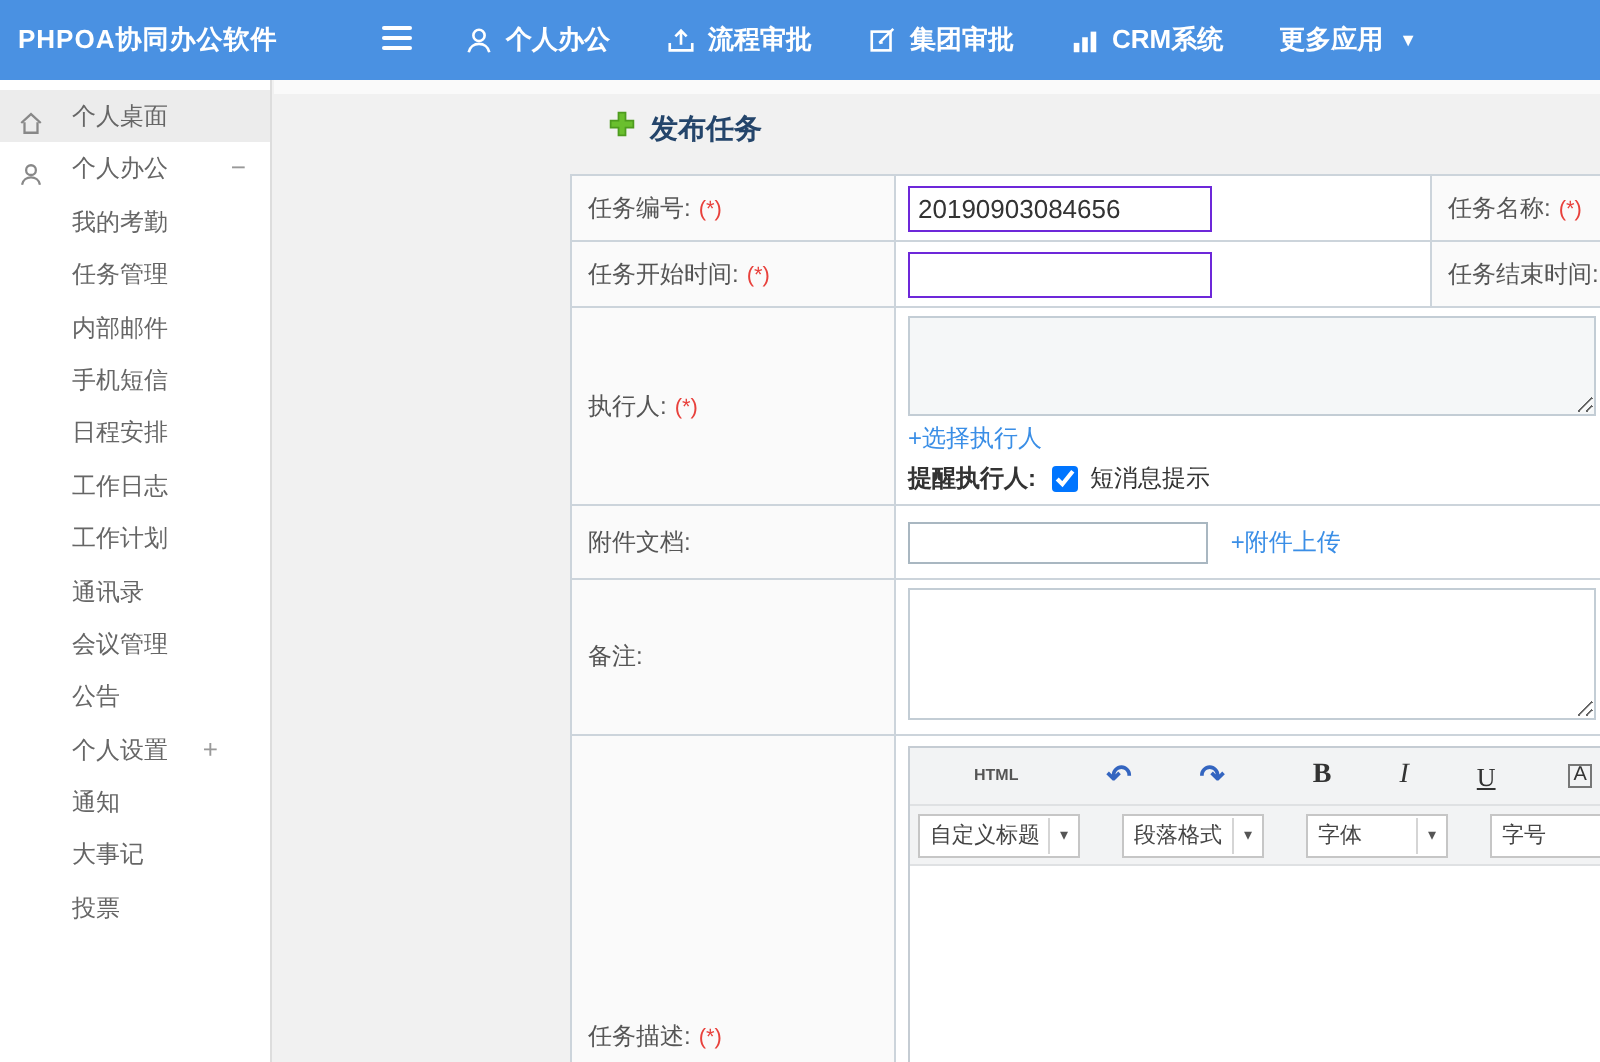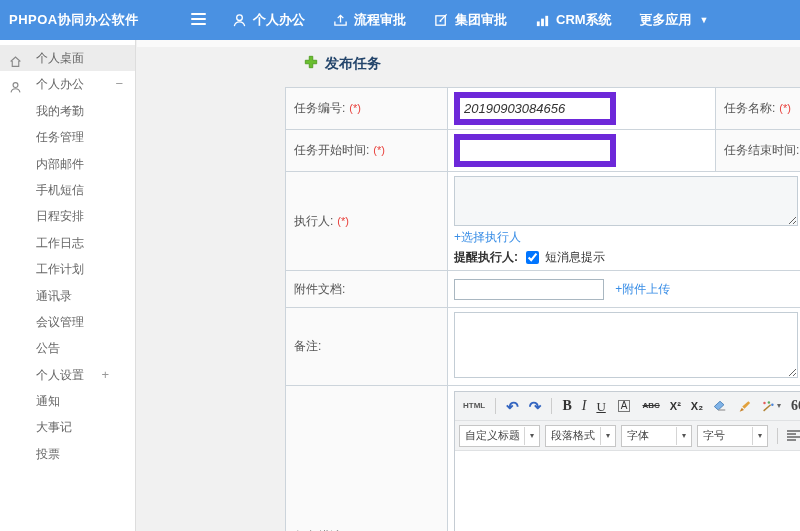--- a/index.html
+++ b/index.html
@@ -21,47 +21,47 @@
   .stoggle{position:absolute;top:0;font-size:13px;color:#999;}
   .t1{right:12px;} .t2{right:26px;}
   .content{position:absolute;left:137px;top:40px;width:663px;height:491px;background:#f1f1f1;overflow:hidden;}
   .content-top{height:7px;background:#fafafa;}
   .page-head{position:absolute;left:167px;top:15px;display:flex;align-items:center;gap:7px;}
   .page-title{font-size:14px;font-weight:bold;color:#24456b;}
   .formtable{position:absolute;left:148px;top:47px;border-collapse:collapse;table-layout:fixed;width:1150px;background:#fff;}
   .formtable td{border:1px solid #ccd4db;font-size:12px;color:#555;vertical-align:middle;padding:4px 6px;box-sizing:border-box;}
   td.lbl{background:#fafafa;padding-left:8px;}
   .req{color:#e8413c;font-style:normal;margin-left:4px;font-size:11px;}
-  .txt-input{border:6px solid #6d28d9;height:21px;width:142px;font-size:13px;color:#333;padding:0 4px;font-family:"Liberation Sans",sans-serif;font-style:italic;}
+  .txt-input{border:1px solid #6d28d9;height:21px;width:142px;font-size:13px;color:#333;padding:0 4px;font-family:"Liberation Sans",sans-serif;}
   .att-input{border:1px solid #a9b7c1;height:19px;width:140px;font-size:12px;color:#333;padding:0 4px;}
   textarea{font-family:"Liberation Sans",sans-serif;}
   .exec-ta{width:338px;height:44px;background:#f5f7f8;border:1px solid #c3cdd5;resize:both;}
   .remark-ta{width:338px;height:60px;background:#fff;border:1px solid #c3cdd5;resize:both;}
   a.blue{color:#3a8ee6;text-decoration:none;font-size:12px;cursor:pointer;}
   .remind-line{margin-top:3px;font-size:12px;color:#333;display:flex;align-items:center;gap:4px;}
   .remind-line b{font-weight:bold;}
   .remind-line input{margin:0 2px 0 4px;}
   
   .editor{width:640px;border:1px solid #c5ccd3;background:#fff;margin:1px 0;}
   .etb{display:flex;align-items:center;background:#f2f3f4;padding:2px 4px;gap:2px;}
   .etb1{height:24px;border-bottom:1px solid #dfe1e3;}
   .etb2{height:25px;border-bottom:1px solid #dfe1e3;}
-  .ebtn{border:none;background:transparent;padding:1px 4px;font-size:12px;color:#333;cursor:pointer;display:flex;align-items:center;line-height:1;}
+  .ebtn{border:none;background:transparent;padding:1px 4px;font-size:12px;color:#333;cursor:pointer;display:flex;align-items:center;line-height:1;margin-left:24px;}
   .esep{width:1px;height:16px;background:#ccc;margin:0 4px;}
   .b-html{font-size:8px;font-weight:bold;color:#555;letter-spacing:0;}
   .b-undo,.b-redo{color:#3465c0;font-size:15px;font-weight:bold;}
   .b-bold{font-family:"Liberation Serif",serif;font-weight:bold;font-size:14px;}
   .b-italic{font-family:"Liberation Serif",serif;font-style:italic;font-size:14px;}
   .b-under{font-family:"Liberation Serif",serif;font-size:13px;text-decoration:underline;}
   .b-fontbox{border:1px solid #777;font-size:10px;padding:0 2px;margin:0 2px;}
   .b-strike{font-size:8px;text-decoration:line-through;font-weight:bold;}
   .b-supsub{font-size:11px;font-weight:bold;}
   .b-quote{font-family:"Liberation Serif",serif;font-weight:bold;font-size:14px;color:#444;}
   .mini-caret{font-size:8px;color:#666;margin-left:2px;}
-  .esel{height:20px;border:1px solid #c6c6c6;background:#fff;display:flex;align-items:center;justify-content:space-between;font-size:11px;color:#444;padding:0 0 0 5px;margin-right:3px;cursor:pointer;}
+  .esel{height:20px;border:1px solid #c6c6c6;background:#fff;display:flex;align-items:center;justify-content:space-between;font-size:11px;color:#444;padding:0 0 0 5px;margin-right:19px;cursor:pointer;}
   .esel .sc{width:14px;height:18px;border-left:1px solid #d5d5d5;display:flex;align-items:center;justify-content:center;font-size:8px;color:#555;margin-left:4px;}
   .w1{width:74px;} .w2{width:64px;}
   .align-ic{padding:2px 3px;}
   .editor-body{height:130px;background:#fff;}
 </style>
 </head>
 <body>
 
 <header class="topbar">
   <div class="logo">PHPOA协同办公软件</div>

